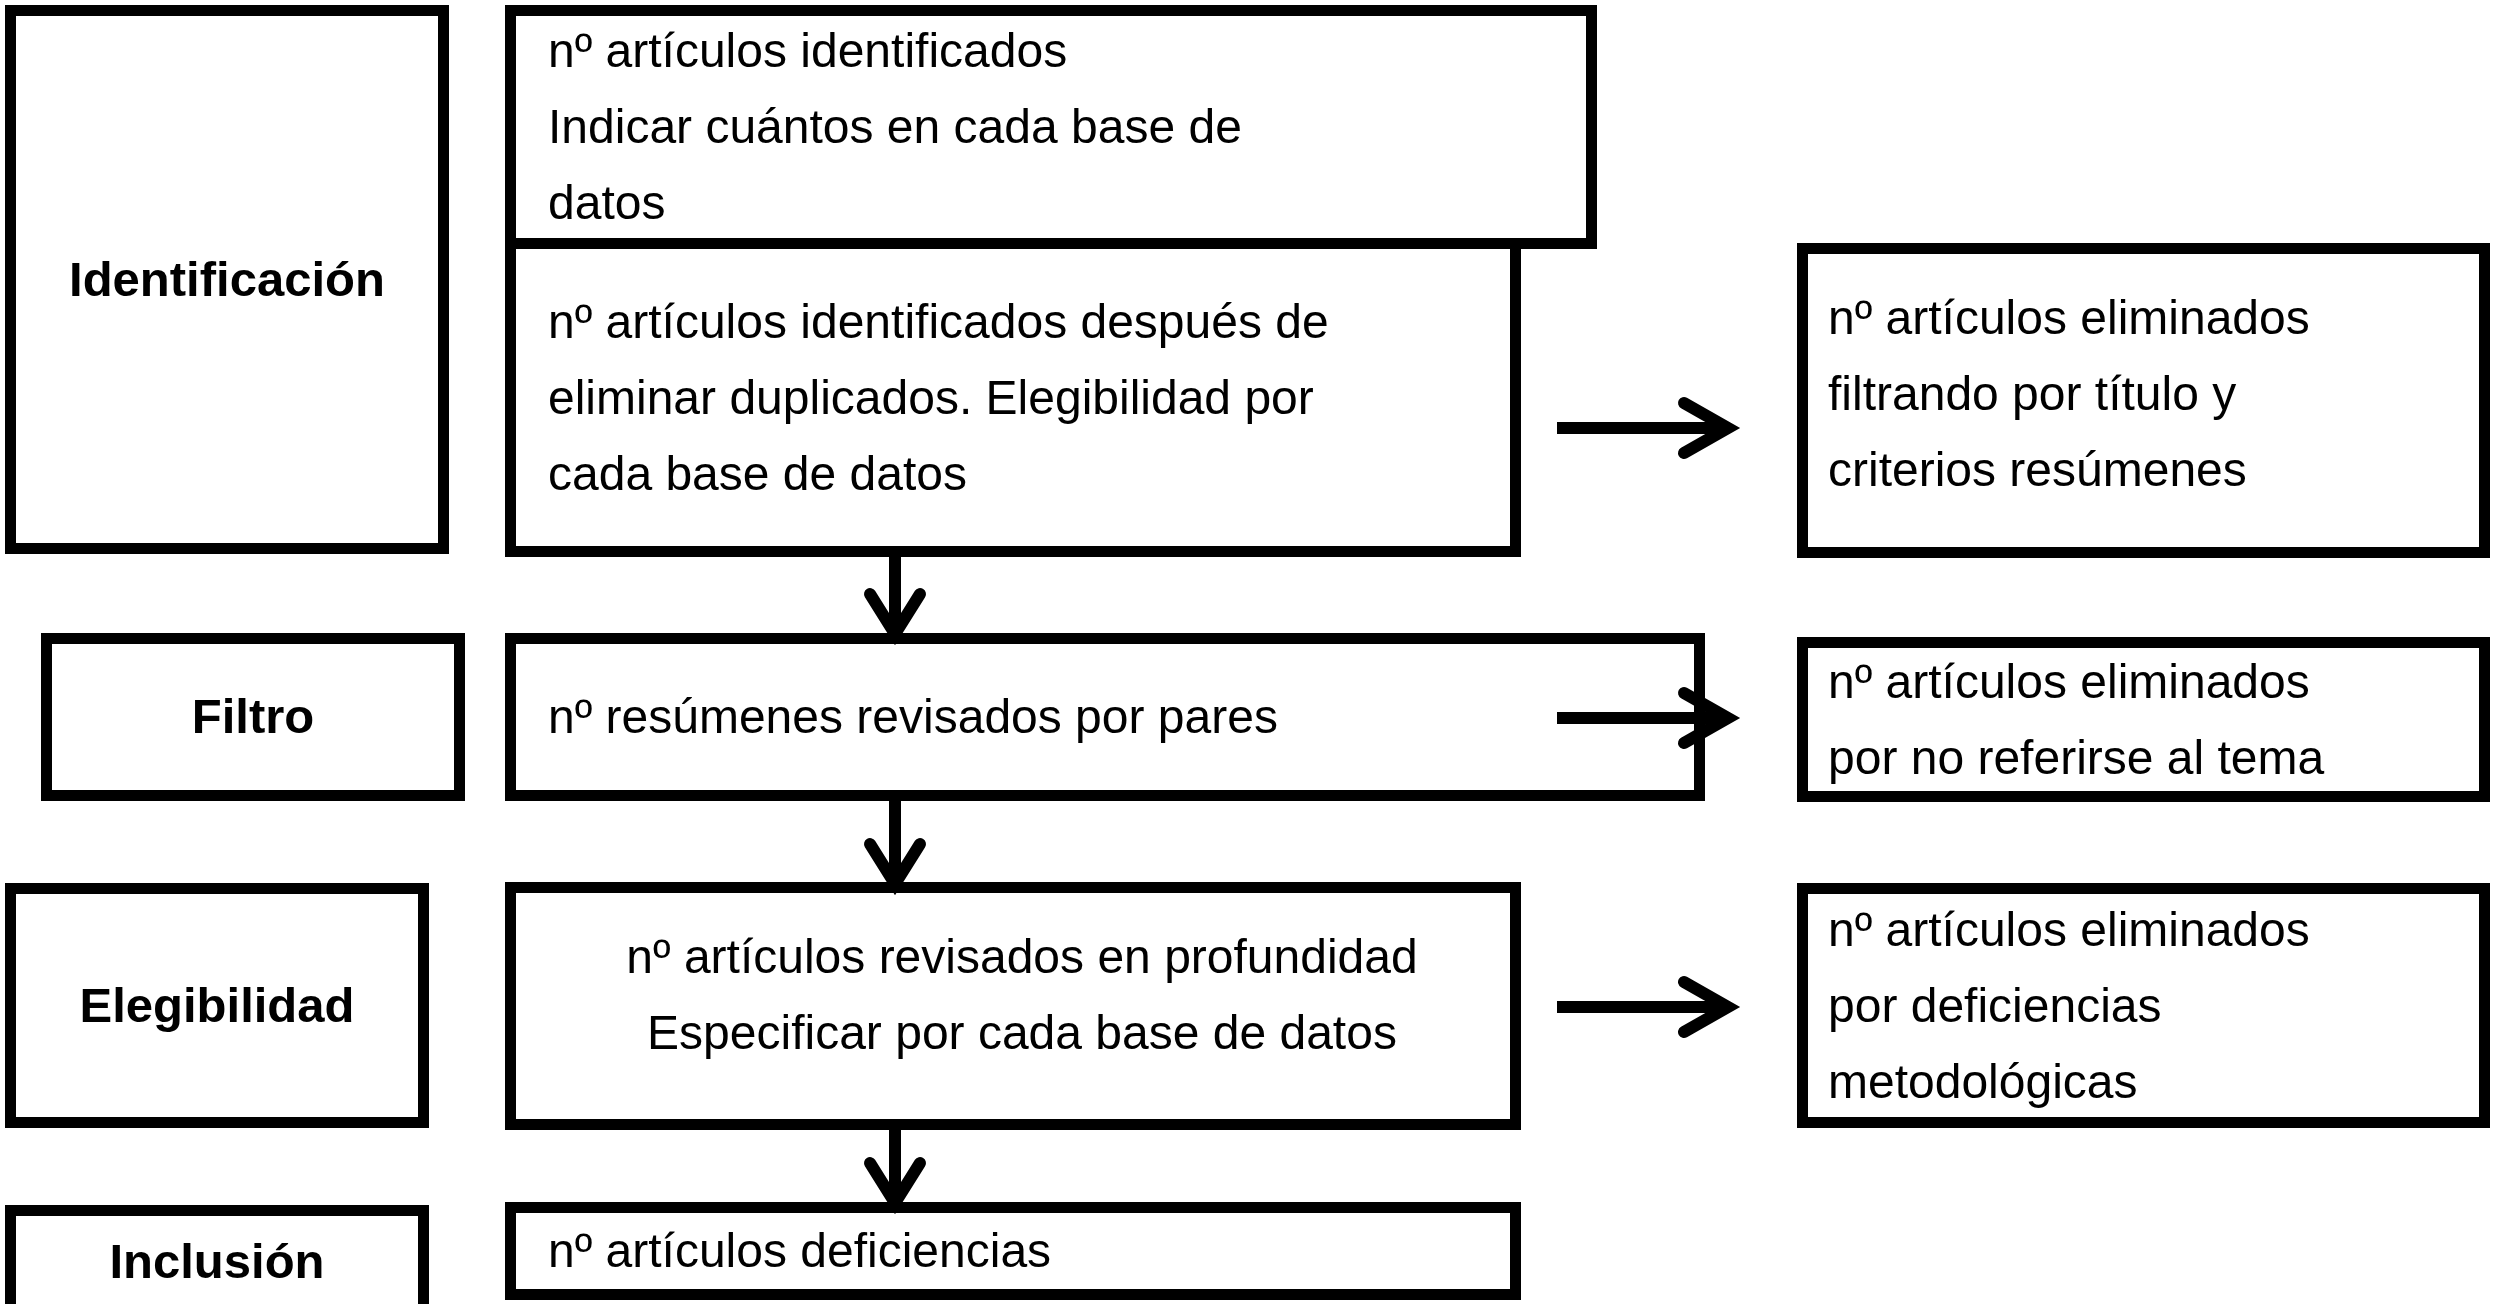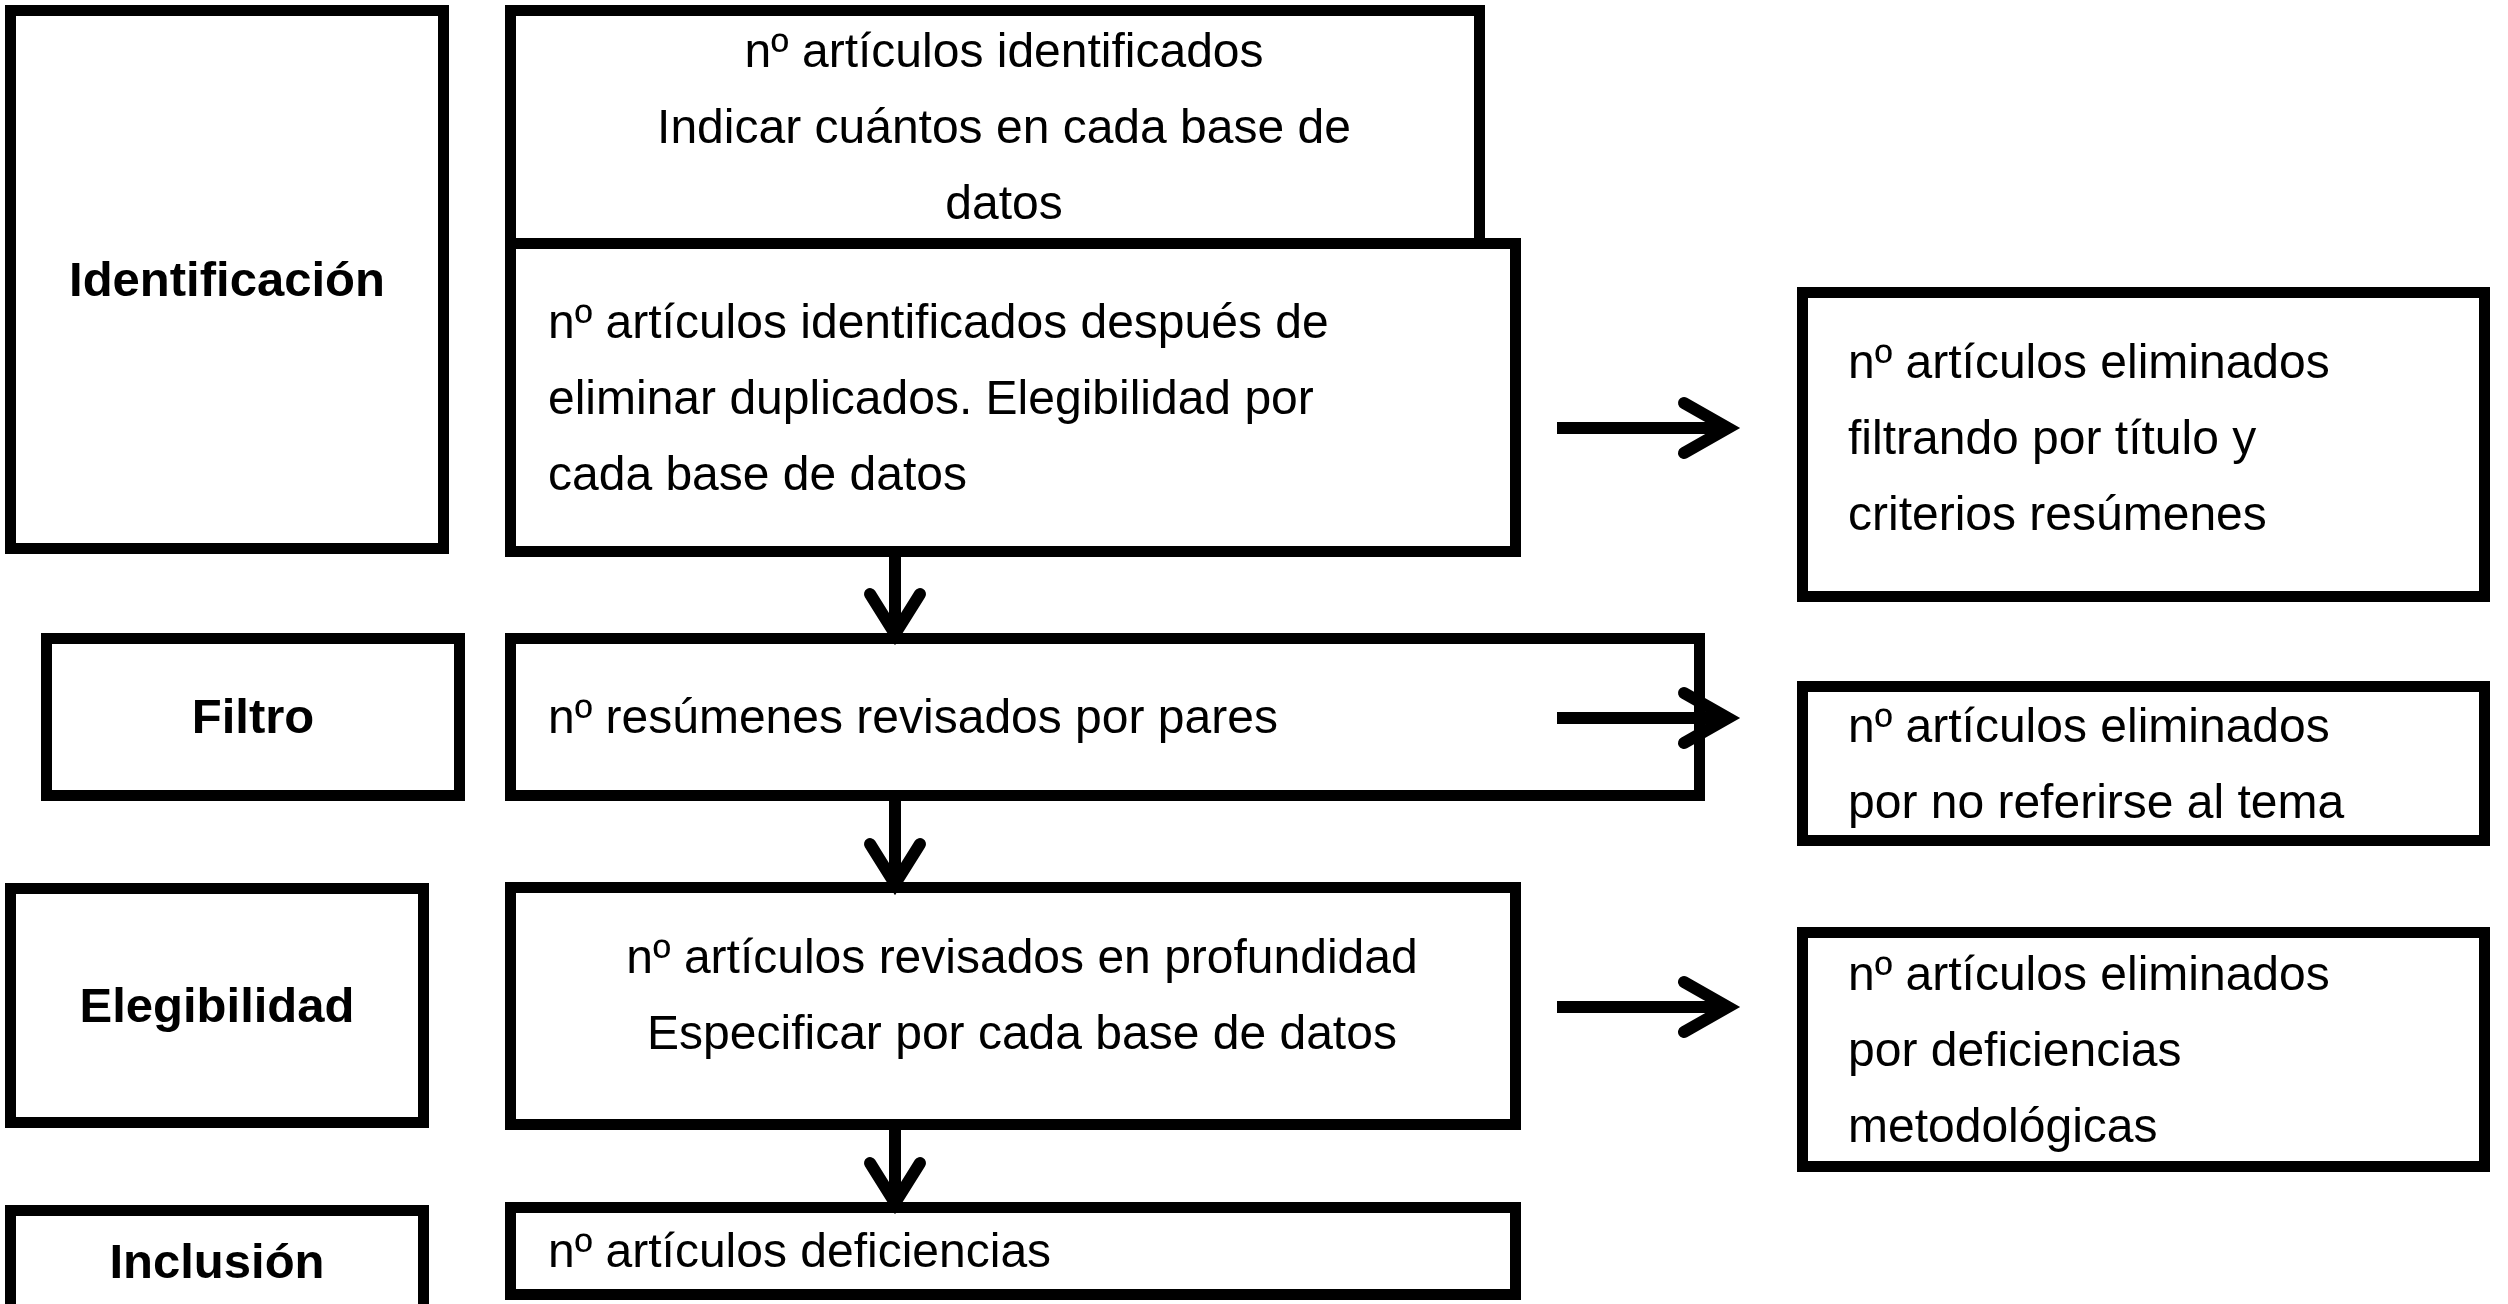--- a/index.html
+++ b/index.html
@@ -44,22 +44,21 @@
   .text-box .line {
     font-size: 48px;
     line-height: 76px;
     white-space: nowrap;
   }
   .text-box.top-align {
     justify-content: flex-start;
     padding-top: 26px;
   }
   .right-col {
-    padding-left: 40px;
-    margin-top: 44px;
+    padding-left: 20px;
   }
   .arrows {
     position: absolute;
     left: 0;
     top: 0;
     width: 2508px;
     height: 1304px;
     pointer-events: none;
   }
   .arrows path {
@@ -85,21 +84,21 @@
   </div>
 
   <div class="box stage-box" style="left:5px; top:883px; width:424px; height:245px;">
     <div class="stage-label">Elegibilidad</div>
   </div>
 
   <div class="box stage-box" style="left:5px; top:1205px; width:424px; height:114px;">
     <div class="stage-label">Inclusión</div>
   </div>
 
-  <div class="box text-box" style="left:505px; top:5px; width:980px; height:244px;align-items:center;">
+  <div class="box text-box" style="left:505px; top:5px; width:1092px; height:244px;">
     <div class="line">nº artículos identificados</div>
     <div class="line">Indicar cuántos en cada base de</div>
     <div class="line">datos</div>
   </div>
 
   <div class="box text-box" style="left:505px; top:238px; width:1016px; height:319px;">
     <div class="line">nº artículos identificados después de</div>
     <div class="line">eliminar duplicados. Elegibilidad por</div>
     <div class="line">cada base de datos</div>
   </div>

